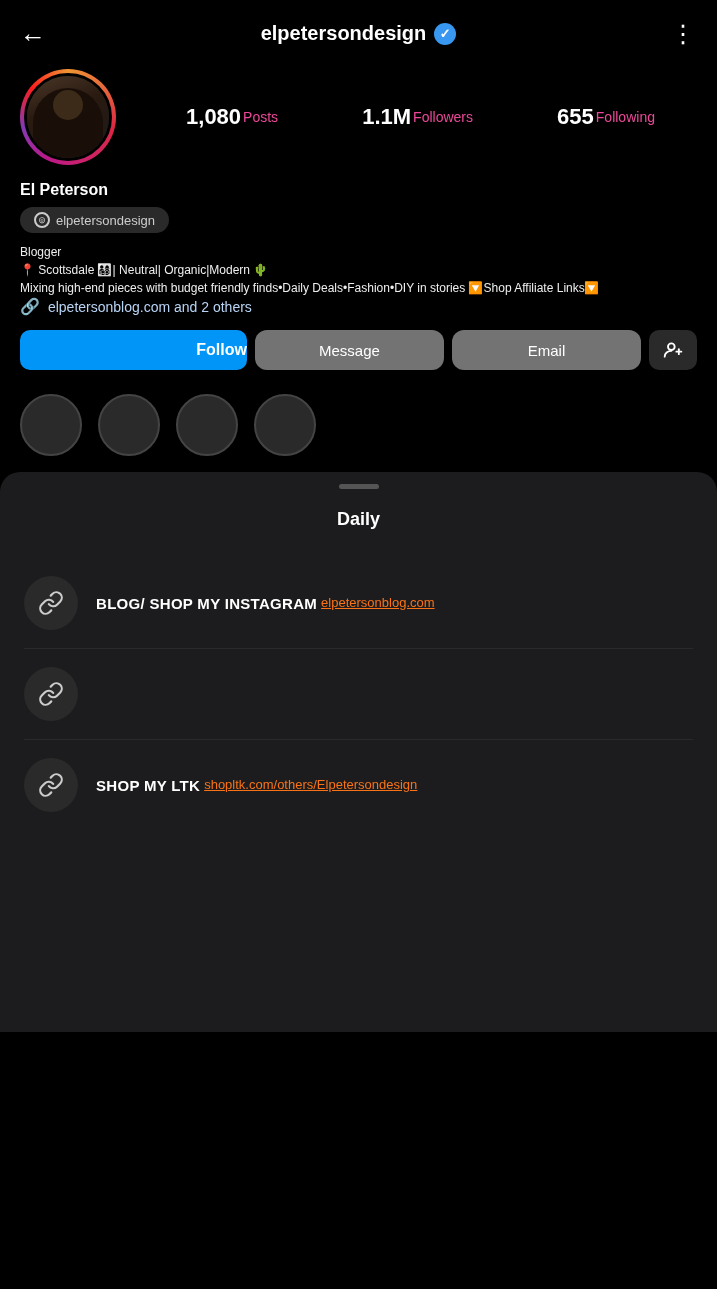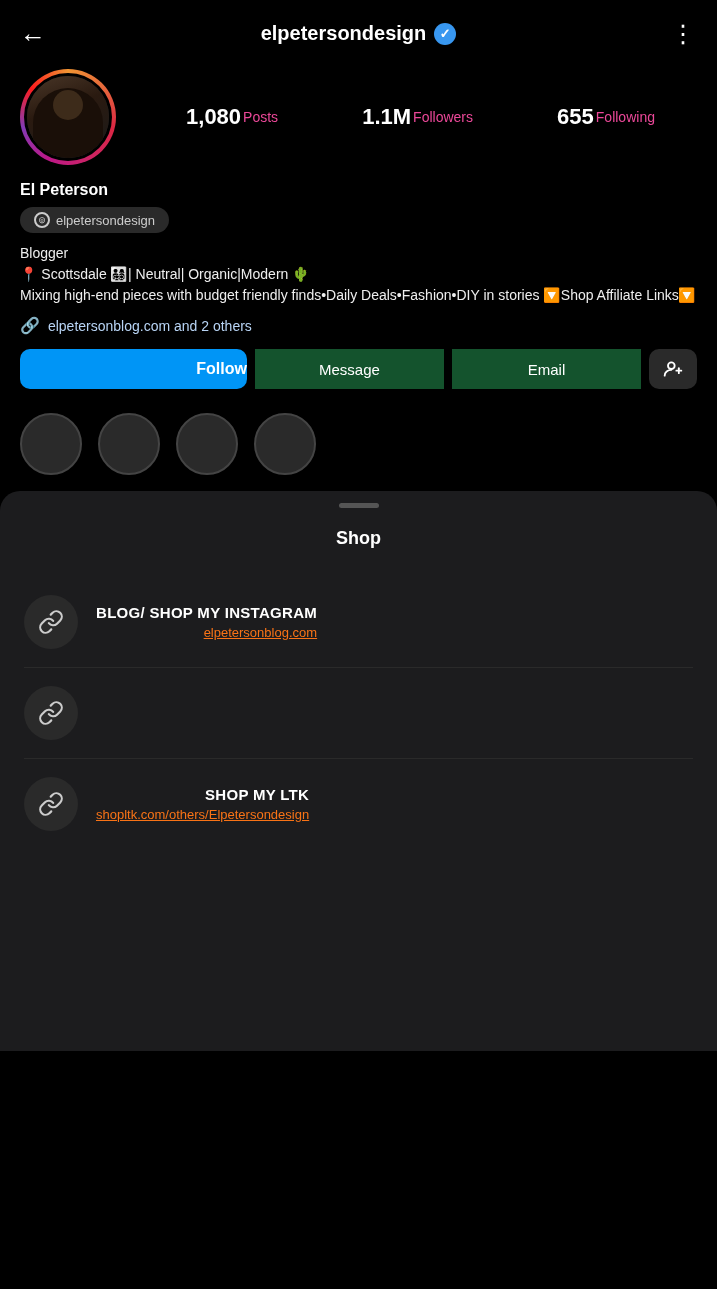--- a/index.html
+++ b/index.html
@@ -161,24 +161,23 @@
       width: 16px;
       height: 16px;
       border: 2px solid #ccc;
       border-radius: 50%;
       display: flex;
       align-items: center;
       justify-content: center;
       font-size: 9px;
     }
     .bio-text {
-      font-size: 14px;
+      font-size: 12px;
       line-height: 1.5;
       color: #eee;
-      margin-bottom: 10px;
     }
     .bio-link {
       display: flex;
       align-items: center;
       gap: 8px;
       font-size: 14px;
       color: #b8d4f5;
     }
     .link-icon {
       font-size: 16px;
@@ -197,24 +196,24 @@
       border: none;
       border-radius: 10px;
       padding: 10px 0;
       font-size: 16px;
       font-weight: 600;
       cursor: pointer;
       text-align: right;
     }
     .btn-secondary {
       flex: 1;
-      background: #14532d;
+      background: #737373;
       color: #fff;
       border: none;
-      border-radius: 0;
+      border-radius: 12px;
       padding: 10px 0;
       font-size: 15px;
       font-weight: 500;
       cursor: pointer;
     }
     .btn-icon {
       width: 48px;
       background: #2a2a2a;
       color: #fff;
       border: none;
@@ -285,23 +284,22 @@
       height: 54px;
       border-radius: 50%;
       background: #2a2a2a;
       display: flex;
       align-items: center;
       justify-content: center;
       flex-shrink: 0;
     }
     .link-text-block {
       display: flex;
-      flex-direction: column;
+      flex-direction: row;
       gap: 4px;
-      text-align: right;
     }
     .link-title-text {
       font-size: 15px;
       font-weight: 700;
       color: #fff;
       letter-spacing: 0.3px;
     }
     .link-url-text {
       font-size: 13px;
       color: #f97316;
@@ -395,21 +393,21 @@
   <div class="highlight-item">
     <div class="highlight-circle"></div>
   </div>
   <div class="highlight-item">
     <div class="highlight-circle"></div>
   </div>
 </div>
 
 <div class="bottom-sheet">
   <div class="sheet-handle"></div>
-  <div class="sheet-title">Shop</div>
+  <div class="sheet-title">Daily</div>
 
   <div class="link-item">
     <div class="link-circle-icon">
       <svg width="26" height="26" viewBox="0 0 24 24" fill="none" stroke="#ccc" stroke-width="2" stroke-linecap="round" stroke-linejoin="round">
         <path d="M10 13a5 5 0 0 0 7.54.54l3-3a5 5 0 0 0-7.07-7.07l-1.72 1.71"></path>
         <path d="M14 11a5 5 0 0 0-7.54-.54l-3 3a5 5 0 0 0 7.07 7.07l1.71-1.71"></path>
       </svg>
     </div>
     <div class="link-text-block">
       <span class="link-title-text">BLOG/ SHOP MY INSTAGRAM</span>

